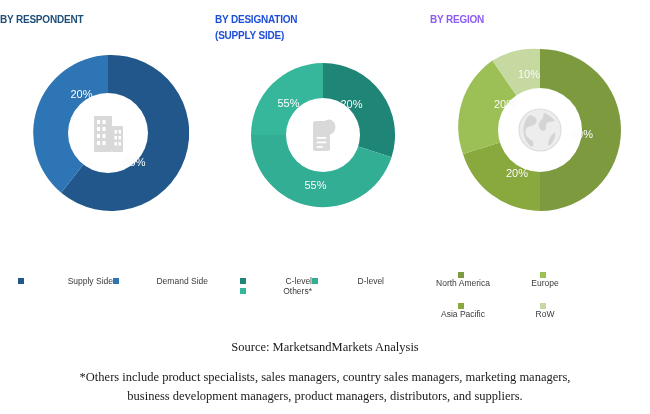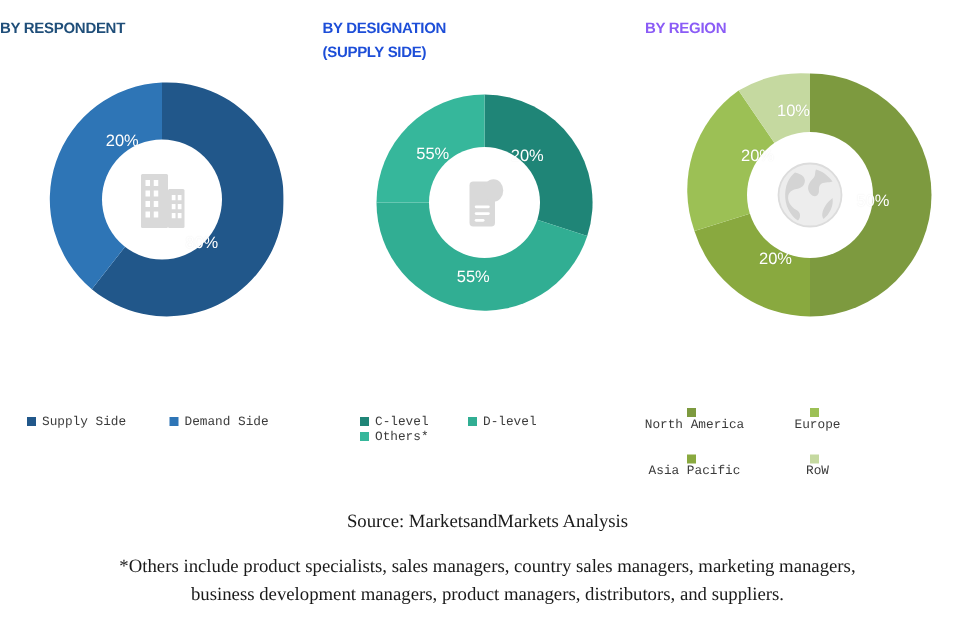--- a/index.html
+++ b/index.html
@@ -89,23 +89,24 @@
   }
   .legend {
     position: absolute;
     display: flex;
     flex-wrap: wrap;
   }
   .legend-item {
     display: flex;
     align-items: center;
     font-size: 8.5px;
-    font-family: Liberation Mono, monospace;
+    font-family: Liberation Sans, sans-serif;
     color: #3a3a3a;
     white-space: nowrap;
+    justify-content: space-between;
   }
   .legend-swatch {
     width: 6px;
     height: 6px;
     margin-right: 4px;
     flex: 0 0 auto;
   }
 
   .legend.l1 { left: 18px; top: 14px; width: 190px; }
   .legend.l1 .legend-item { width: 95px; }

